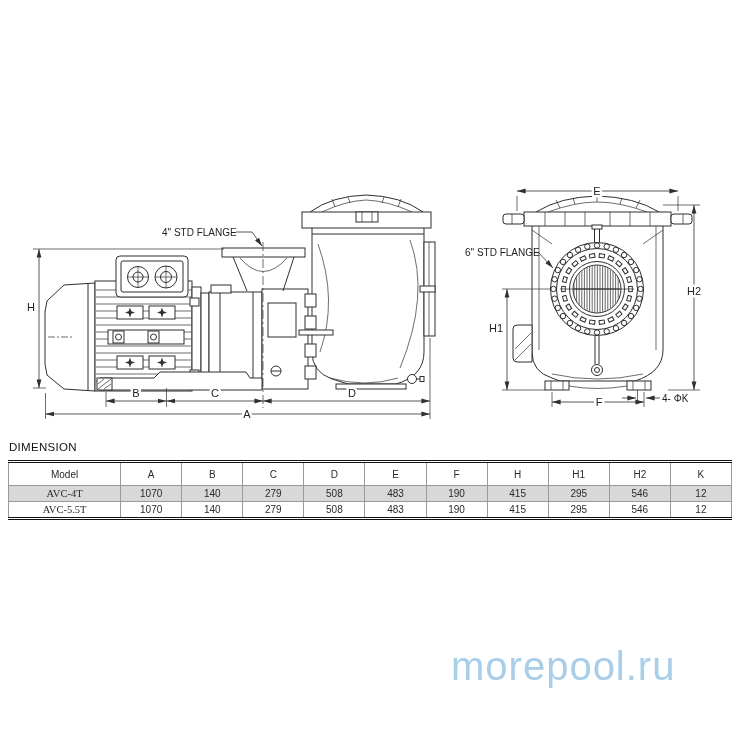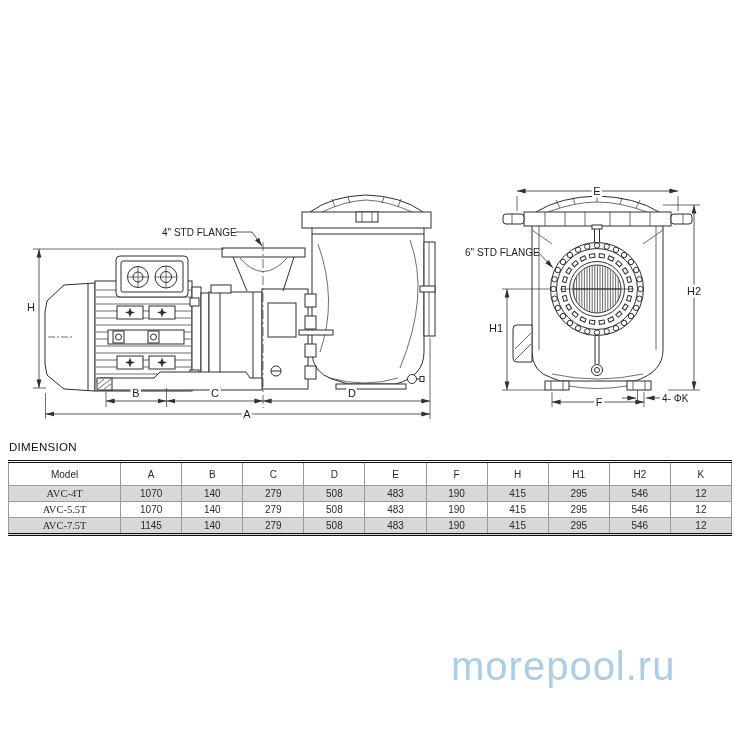--- a/index.html
+++ b/index.html
@@ -336,31 +336,18 @@
           <td class="">140</td>
           <td class="">279</td>
           <td class="">508</td>
           <td class="">483</td>
           <td class="">190</td>
           <td class="">415</td>
           <td class="">295</td>
           <td class="">546</td>
           <td class="">12</td>
         </tr>
-        <tr>
-          <td class="model">AVC-7.5T</td>
-          <td class="">1145</td>
-          <td class="">140</td>
-          <td class="">279</td>
-          <td class="">508</td>
-          <td class="">483</td>
-          <td class="">190</td>
-          <td class="">415</td>
-          <td class="">295</td>
-          <td class="">546</td>
-          <td class="">12</td>
-        </tr>
       </tbody>
 </table>
 
 <div class="watermark">morepool.ru</div>
 
 </div>
 
 </body></html>

